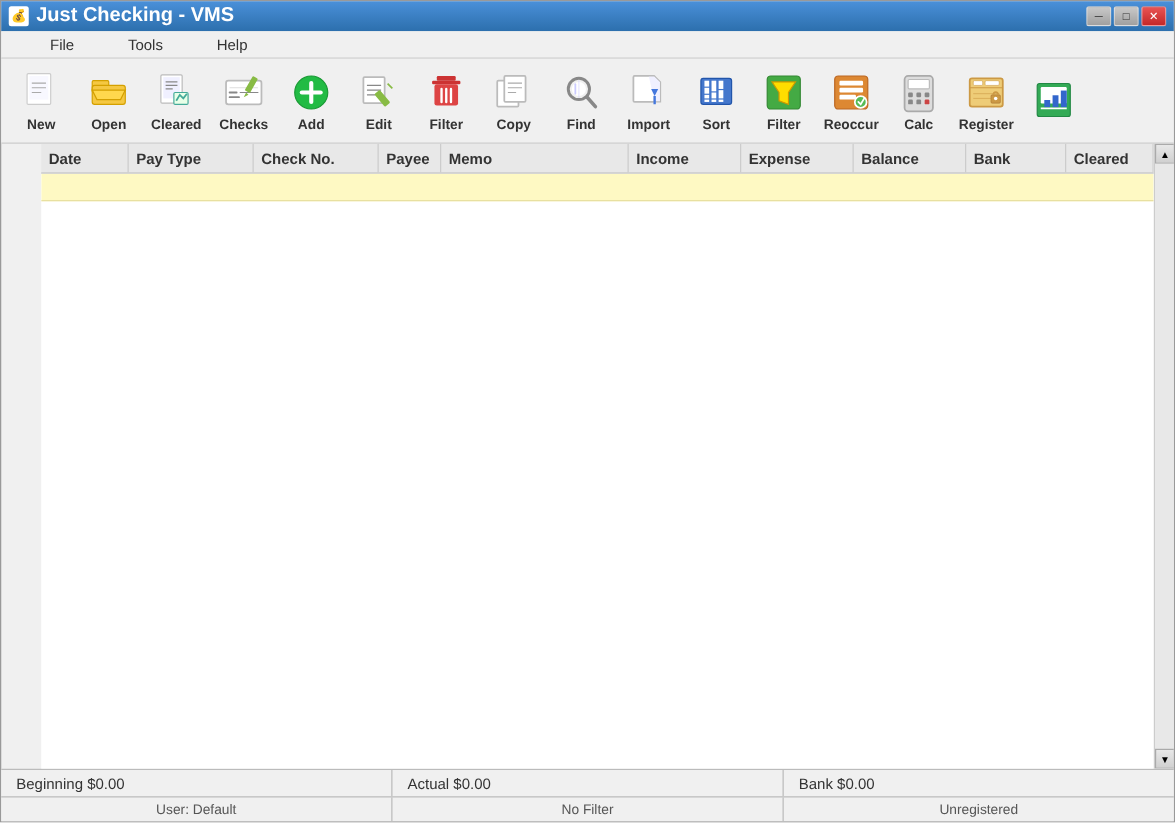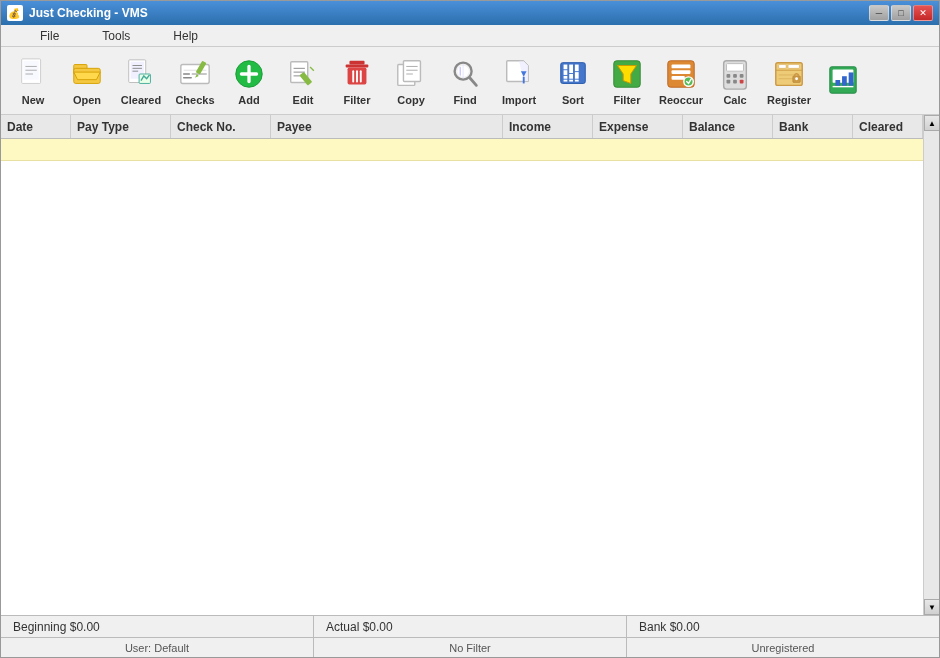--- a/index.html
+++ b/index.html
@@ -39,21 +39,21 @@
       height: 16px;
       background: #fff;
       border-radius: 2px;
       display: flex;
       align-items: center;
       justify-content: center;
       font-size: 10px;
       color: #333;
     }
     .title-text {
-      font-size: 12px;
+      font-size: 16px;
       font-weight: bold;
     }
     .title-controls {
       display: flex;
       gap: 2px;
     }
     .title-btn {
       width: 20px;
       height: 16px;
       border: 1px solid rgba(255,255,255,0.4);
@@ -165,20 +165,21 @@
     .table-container {
       display: flex;
       flex: 1;
       overflow: hidden;
     }
     .table-inner {
       flex: 1;
       display: flex;
       flex-direction: column;
       overflow: hidden;
+      padding-left: 32px;
     }
     .status-bar {
       background: #f0f0f0;
       border-top: 1px solid #bbb;
       height: 22px;
       display: flex;
       align-items: center;
       flex-shrink: 0;
     }
     .status-section {
@@ -500,20 +501,21 @@
   </div>
 
   <div class="table-container">
     <div class="table-inner">
 
       <div class="table-header">
         <div class="col col-date">Date</div>
         <div class="col col-paytype">Pay Type</div>
         <div class="col col-checkno">Check No.</div>
         <div class="col col-payee">Payee</div>
+        <div class="col col-memo">Memo</div>
         <div class="col col-income">Income</div>
         <div class="col col-expense">Expense</div>
         <div class="col col-balance">Balance</div>
         <div class="col col-bank">Bank</div>
         <div class="col col-cleared">Cleared</div>
       </div>
 
       <div class="table-body">
 
         <div class="selected-row" style="width:100%; display:flex; background:#fef9c3; height:22px; border-bottom:1px solid #e8e0a0;">

